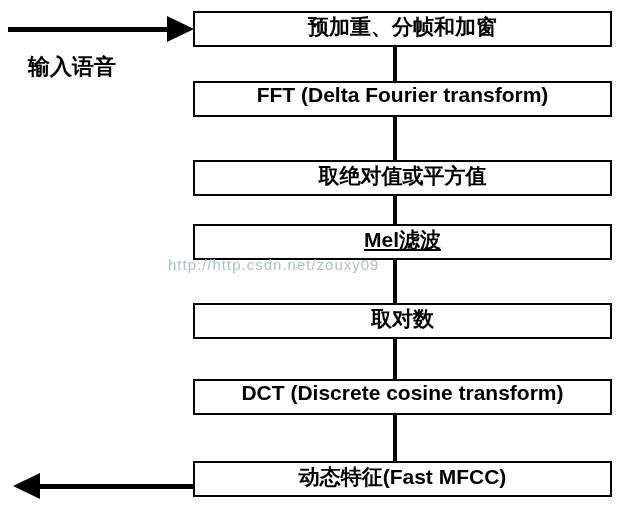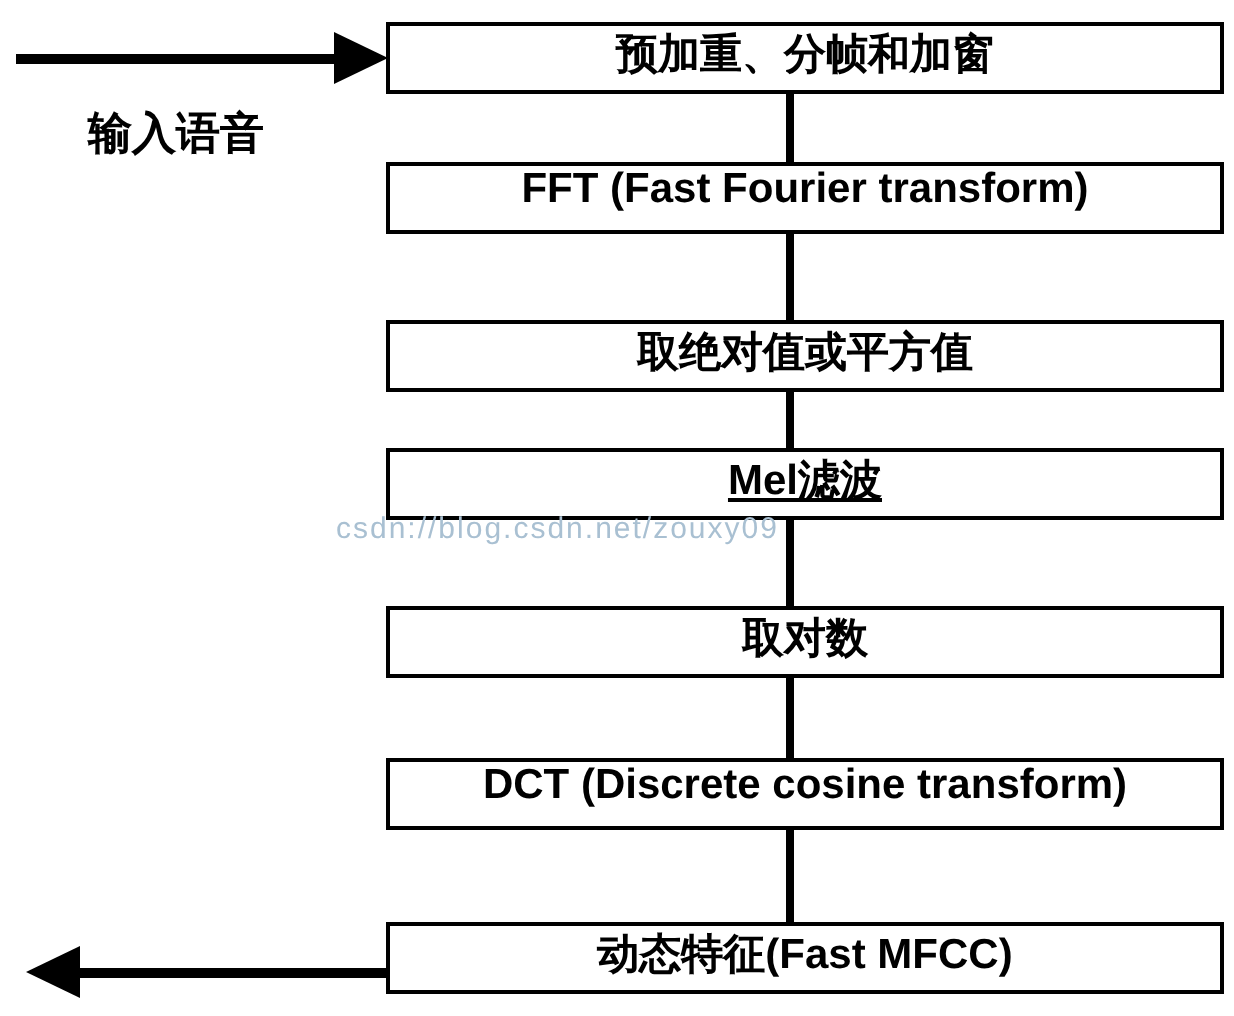--- a/index.html
+++ b/index.html
@@ -50,21 +50,21 @@
   .box-7 { top: 461px; }
 
   .side-label {
     position: absolute;
     font-size: 22px;
     font-weight: bold;
     color: #000000;
     z-index: 2;
     white-space: nowrap;
   }
-  .input-label { left: 44px; top: 52px; }
+  .input-label { left: 28px; top: 52px; }
   .output-label { left: 2px; top: 430px; }
 
   .h-line {
     position: absolute;
     height: 5px;
     background: #000000;
     z-index: 1;
   }
   .input-line { left: 8px; top: 27px; width: 162px; }
   .output-line { left: 38px; top: 484px; width: 155px; }
@@ -110,36 +110,36 @@
   <div class="v-line"></div>
 
   <div class="h-line input-line"></div>
   <div class="arrowhead arrow-right"></div>
   <div class="side-label input-label">输入语音</div>
 
   <div class="flow-box box-1">
     <span>预加重、分帧和加窗</span>
   </div>
   <div class="flow-box box-2">
-    <span>FFT (Fast Fourier transform)</span>
+    <span>FFT (Delta Fourier transform)</span>
   </div>
   <div class="flow-box box-3">
     <span>取绝对值或平方值</span>
   </div>
   <div class="flow-box box-4">
     <span>Mel滤波</span>
   </div>
   <div class="flow-box box-5">
     <span>取对数</span>
   </div>
   <div class="flow-box box-6">
     <span>DCT (Discrete cosine transform)</span>
   </div>
   <div class="flow-box box-7">
     <span>动态特征(Fast MFCC)</span>
   </div>
 
   <div class="h-line output-line"></div>
   <div class="arrowhead arrow-left"></div>
 
-  <div class="watermark">csdn://blog.csdn.net/zouxy09</div>
+  <div class="watermark">http://http.csdn.net/zouxy09</div>
 
 </div>
 
 </body></html>

